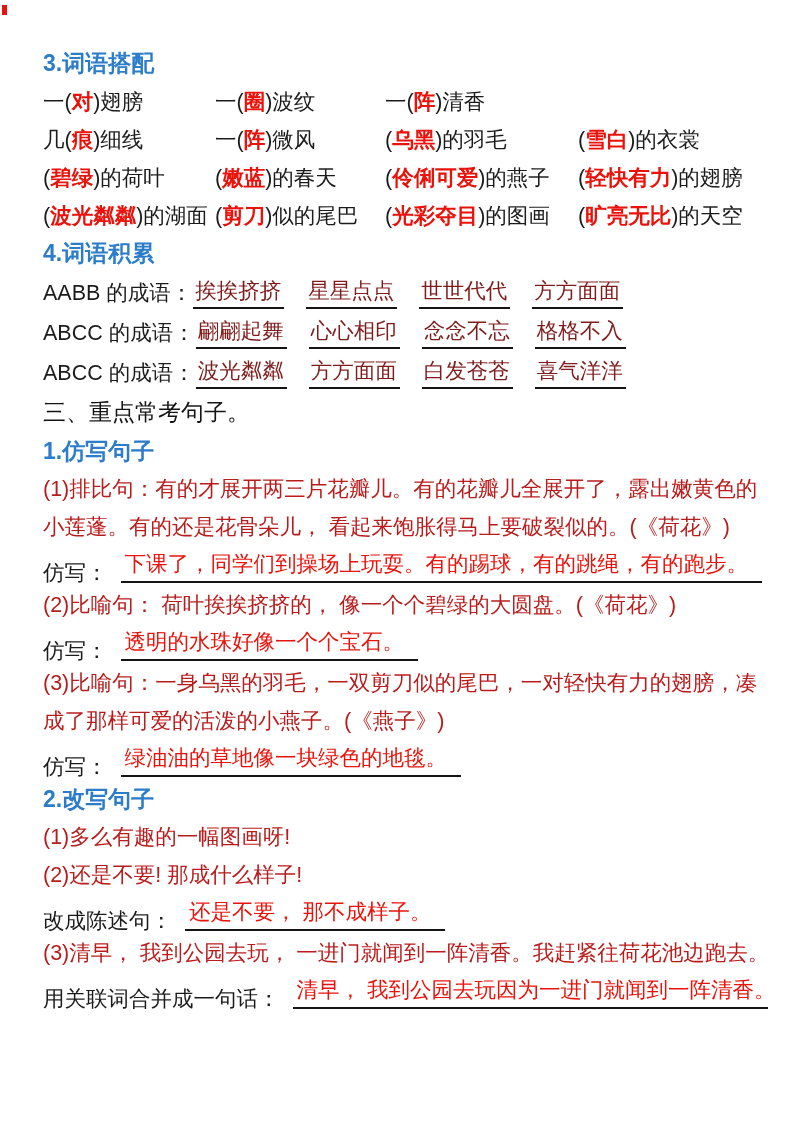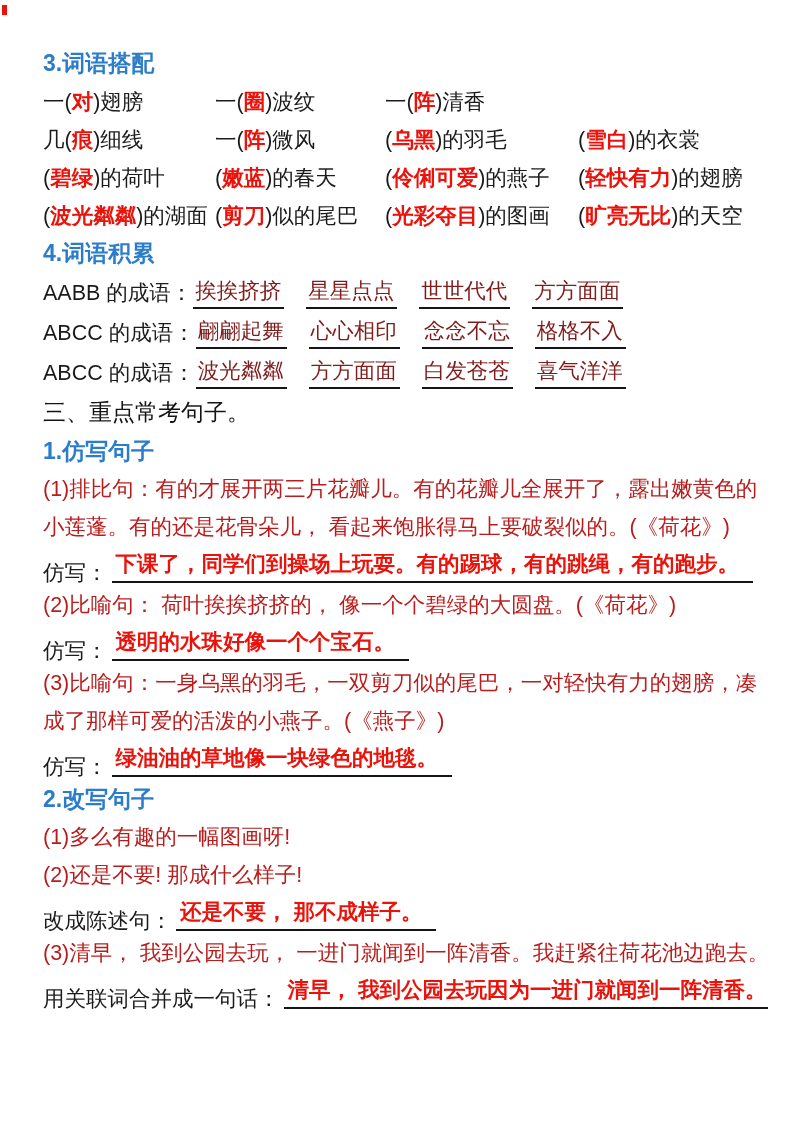--- a/index.html
+++ b/index.html
@@ -49,23 +49,24 @@
   }
   .q-line{
     font-size:21.5px;height:38px;line-height:38px;margin:0;white-space:nowrap;
   }
   .answer-line{
     display:flex;align-items:center;height:40px;
     font-size:21.5px;white-space:nowrap;overflow:hidden;
   }
   .answer-label{flex:none;margin-right:4px;margin-top:12px;}
   .answer-text{
-    color:#e9130b;font-weight:bold;
+    color:#e9130b;font-weight:normal;
     border-bottom:2px solid #151515;
     padding:0 14px 3px 4px;
+    margin-left:9px;
   }
 </style>
 </head>
 <body>
 
 <div class="page">
   <div class="corner-mark"></div>
   <div class="content">
 
     <h2 class="h-blue">3.词语搭配</h2>

